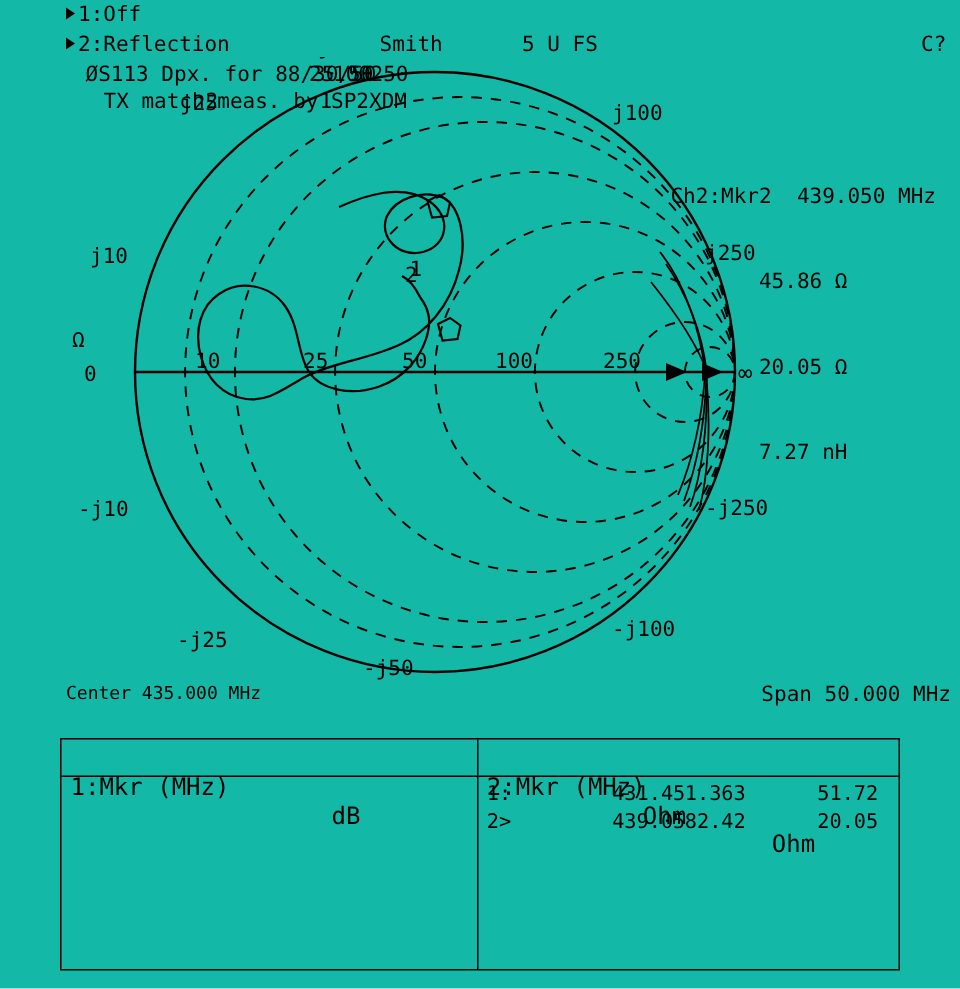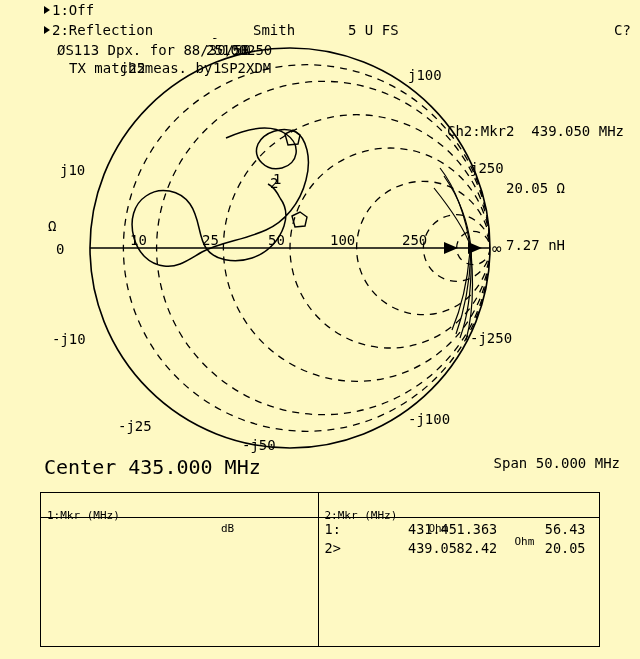--- a/index.html
+++ b/index.html
@@ -13,21 +13,21 @@
     font-family: "DejaVu Sans Mono", monospace;
     color: #000000;
     position: relative;
     overflow: hidden;
   }
   .screen {
     position: absolute;
     left: 0; top: 0;
     width: 640px;
     height: 659px;
-    background: #fef9c3;
+    background: #14b8a6;
   }
 
   
   .trace-line {
     position: absolute;
     font-size: 14px;
     letter-spacing: 0px;
     white-space: pre;
   }
   .tri {
@@ -82,26 +82,26 @@
     width: 580px;
     height: 420px;
   }
   #chart-svg { display: block; }
 
   
   .center-label {
     position: absolute;
     left: 44px;
     top: 455px;
-    font-size: 20px;
+    font-size: 12px;
     white-space: pre;
   }
   .span-label {
     position: absolute;
-    right: 20px;
+    right: 6px;
     top: 455px;
     font-size: 14px;
     white-space: pre;
     margin-left: 22px;
   }
 
   
   #tables {
     position: absolute;
     left: 40px;
@@ -118,21 +118,21 @@
     height: 100%;
   }
   #tbl-left  { width: 278px; border-right: 1px solid #000; }
   #tbl-right { width: 281px; text-decoration: underline; }
   .tbl-head {
     position: absolute;
     top: 3px;
     left: 0;
     width: 100%;
     height: 20px;
-    font-size: 11px;
+    font-size: 16px;
     white-space: pre;
   }
   .tbl-head .c0 { position: absolute; left: 6px; }
   .tbl-head .c1 { position: absolute; left: 180px; }
   .tbl-head .c2 { position: absolute; left: 110px; }
   .tbl-head .c3 { position: absolute; left: 196px; }
   .hrule {
     position: absolute;
     left: 0;
     top: 24px;
@@ -164,20 +164,21 @@
   <div class="trace-line" id="trace2"><span class="tri"></span><span>2:Reflection</span></div>
   <div id="trace2-fmt">Smith</div>
   <div id="trace2-scale">5 U FS</div>
   <div id="trace2-cal">C?</div>
 
   <div class="title-line" id="title1">ØS113 Dpx. for 88/30/50</div>
   <div class="title-line" id="title2">TX match meas. by SP2XDM</div>
 
   <div class="readout">
     <div>Ch2:Mkr2  439.050 MHz</div>
+    <div>45.86 Ω</div>
     <div>20.05 Ω</div>
     <div>7.27 nH</div>
   </div>
 
   <div id="chart-area">
     <svg id="chart-svg" width="580" height="420" viewBox="0 0 580 420">
       <defs>
         <clipPath id="unitclip">
           <circle cx="260" cy="210" r="200"></circle>
         </clipPath>
@@ -291,21 +292,21 @@
         <span class="c0">2:Mkr (MHz)</span>
         <span class="c2">Ohm</span>
         <span class="c3">Ohm</span>
       </div>
       <div class="hrule"></div>
       <div class="rows" id="rows-right">
           <div class="row">
             <span class="k">1:</span>
             <span class="f">431.45</span>
             <span class="v1">1.363</span>
-            <span class="v2">56.43</span>
+            <span class="v2">51.72</span>
           </div>
           <div class="row">
             <span class="k">2&gt;</span>
             <span class="f">439.05</span>
             <span class="v1">82.42</span>
             <span class="v2">20.05</span>
           </div>
         </div>
     </div>
 

